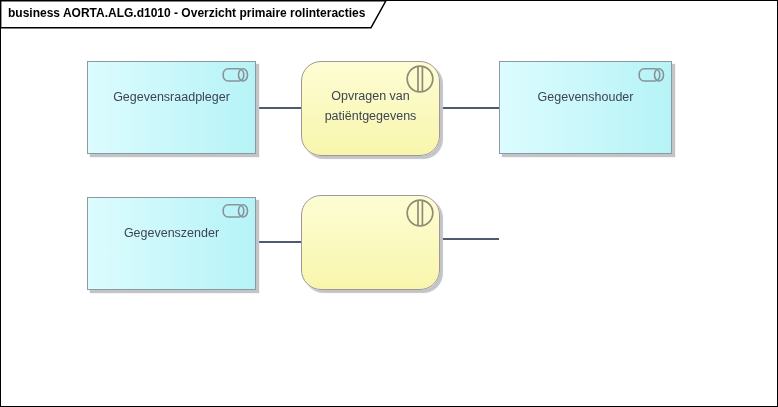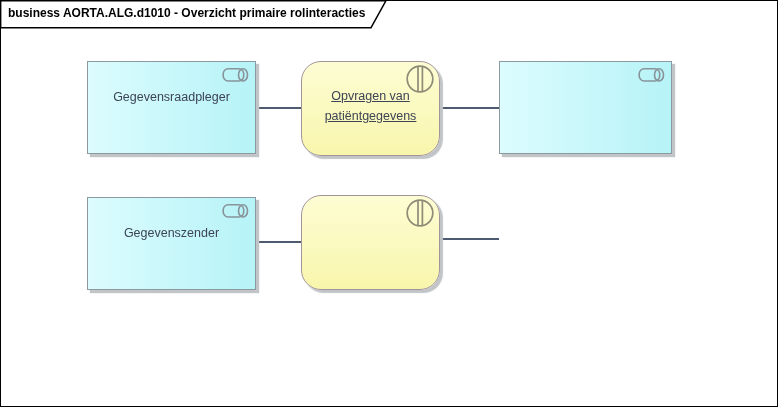--- a/index.html
+++ b/index.html
@@ -62,21 +62,20 @@
     box-shadow: 3px 3px 1px var(--shadow);
   }
   .interaction {
     background: linear-gradient(180deg, var(--interaction-fill-light) 0%, var(--interaction-fill) 100%);
     border: 1.5px solid var(--interaction-border);
     border-radius: 20px;
     box-shadow: 3px 3px 1px var(--shadow);
   }
   .interaction .label {
     padding: 0 10px 4px 10px;
-    text-decoration: underline;
   }
   .node-icon {
     position: absolute;
     line-height: 0;
   }
   .role .node-icon { top: 5px; right: 6px; }
   .interaction .node-icon { top: 2px; right: 4px; }
   .role-icon-shape { stroke: var(--role-icon); fill: none; stroke-width: 1.6; }
   .interaction-icon-shape { stroke: var(--interaction-icon); fill: none; stroke-width: 1.7; }
   .connector {
@@ -133,20 +132,21 @@
     <span class="label">Opvragen van patiëntgegevens</span>
   </div>
 
   <div class="node role" id="n2">
     <span class="node-icon">
       <svg width="27" height="16" viewBox="0 0 27 16">
         <rect class="role-icon-shape" x="1.2" y="1.8" width="20.5" height="12.2" rx="5"></rect>
         <ellipse class="role-icon-shape" cx="21" cy="7.9" rx="4.5" ry="6.1"></ellipse>
       </svg>
     </span>
+    <span class="label">Gegevenshouder</span>
   </div>
 
   <div class="node role" id="n3">
     <span class="node-icon">
       <svg width="27" height="16" viewBox="0 0 27 16">
         <rect class="role-icon-shape" x="1.2" y="1.8" width="20.5" height="12.2" rx="5"></rect>
         <ellipse class="role-icon-shape" cx="21" cy="7.9" rx="4.5" ry="6.1"></ellipse>
       </svg>
     </span>
     <span class="label">Gegevenszender</span>

